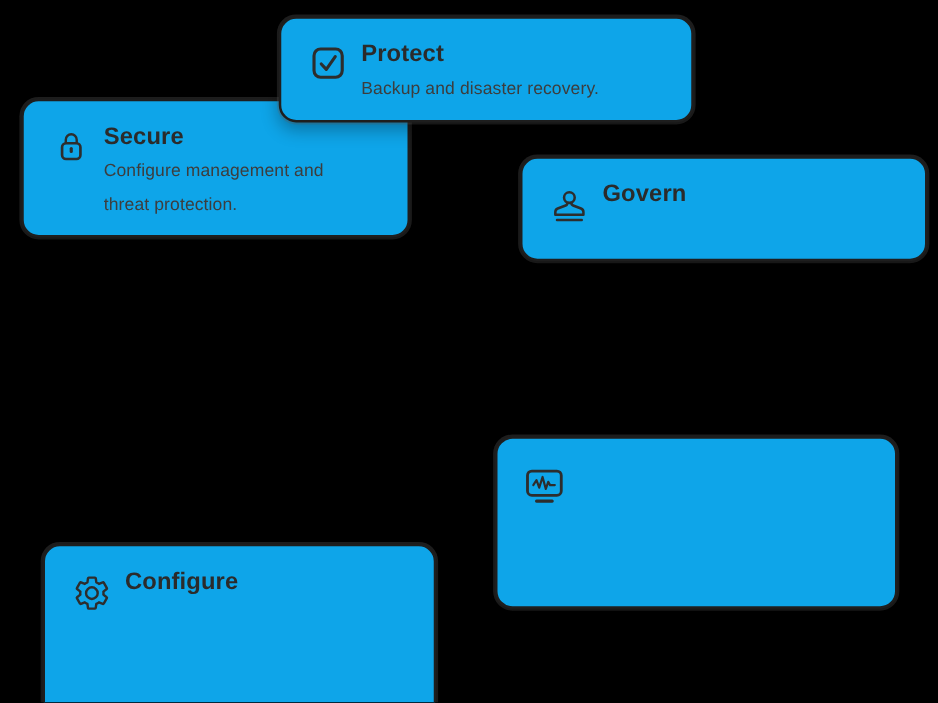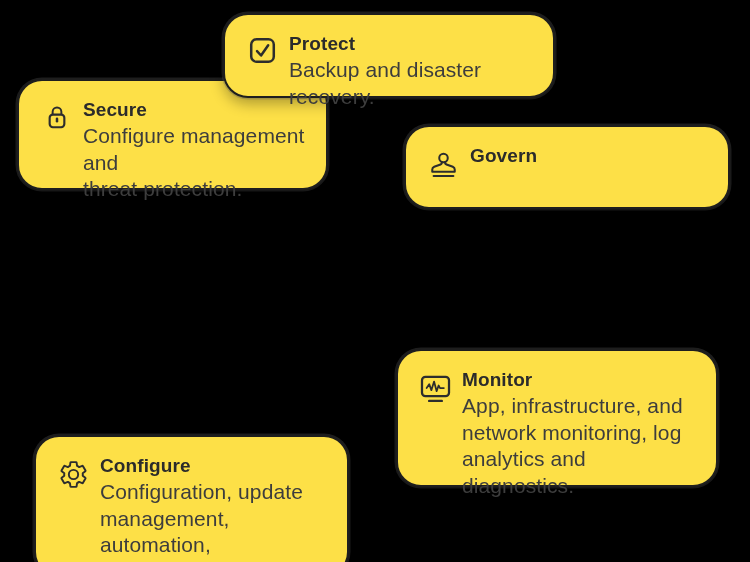--- a/index.html
+++ b/index.html
@@ -10,32 +10,32 @@
   .canvas {
     position: relative;
     width: 750px;
     height: 562px;
     background: #000000;
     overflow: hidden;
     font-family: "Liberation Sans", "DejaVu Sans", sans-serif;
   }
   .card {
     position: absolute;
-    background: #fde047;
+    background: #0ea5e9;
     border: 2.5px solid #1e1e1e;
-    border-radius: 25px;
+    border-radius: 14px;
     box-sizing: border-box;
     display: flex;
     align-items: flex-start;
     padding: 16px 18px 12px 21px;
     box-shadow: 0 6px 14px rgba(0,0,0,0.30), 0 0 0 1.5px rgba(110,110,110,0.28);
   }
   .card-protect   { left: 223px; top: 13px;  width: 332px; height: 85px;  z-index: 3; }
   .card-secure    { left: 17px;  top: 79px;  width: 311px; height: 111px; z-index: 2; }
-  .card-govern    { left: 404px; top: 125px; width: 326px; height: 84px;  z-index: 1; }
+  .card-govern    { left: 416px; top: 125px; width: 326px; height: 84px;  z-index: 1; }
   .card-monitor   { left: 396px; top: 349px; width: 322px; height: 138px; z-index: 1; }
   .card-configure { left: 34px;  top: 396px; width: 315px; height: 142px; z-index: 1; margin-top: 39px; }
   .icon-col {
     flex: 0 0 33px;
     width: 33px;
     margin-top: 6px;
     margin-right: 10px;
     display: flex;
     justify-content: center;
     align-items: flex-start;
@@ -49,21 +49,21 @@
     min-width: 0;
   }
   .card-title {
     font-size: 19px;
     font-weight: 700;
     line-height: 26px;
     color: #2b2b2b;
     letter-spacing: 0.1px;
   }
   .card-desc {
-    font-size: 21px;
+    font-size: 14px;
     font-weight: 400;
     line-height: 26.5px;
     color: #3d3d3d;
     white-space: pre-line;
     letter-spacing: 0.1px;
   }
 </style>
 </head>
 <body>
 
@@ -111,35 +111,26 @@
   </div>
 
   <div class="card card-monitor">
     <span class="icon-col">
       <svg viewBox="0 0 32 30" width="33" height="31" fill="none">
         <rect x="2.9" y="3.7" width="26.2" height="18.8" rx="3.4" stroke-width="2.2"></rect>
         <path d="M7.4 14.6 l2.5 -3.8 2.1 5.8 2.6 -8.3 2.5 9.3 1.9 -5.5 1.4 2.5 h3.7" stroke-width="1.7" stroke-linecap="round" stroke-linejoin="round"></path>
         <path d="M9.9 27 h12.2" stroke-width="2.4" stroke-linecap="round"></path>
       </svg>
     </span>
-    <div class="text-col">
-      <div class="card-title">Monitor</div>
-      <div class="card-desc">App, infrastructure, and
-network monitoring, log
-analytics and diagnostics.</div>
-    </div>
   </div>
 
   <div class="card card-configure">
     <span class="icon-col">
       <svg viewBox="0 0 24 24" width="31" height="31" fill="none">
         <path d="M19.14 12.94c.04-.3.06-.61.06-.94 0-.32-.02-.64-.07-.94l2.03-1.58c.18-.14.23-.41.12-.61l-1.92-3.32c-.12-.22-.37-.29-.59-.22l-2.39.96c-.5-.38-1.03-.7-1.62-.94l-.36-2.54c-.04-.24-.24-.41-.48-.41h-3.84c-.24 0-.43.17-.47.41l-.36 2.54c-.59.24-1.13.57-1.62.94l-2.39-.96c-.22-.08-.47 0-.59.22L2.74 8.87c-.12.21-.08.47.12.61l2.03 1.58c-.05.3-.09.63-.09.94 0 .31.02.64.07.94l-2.03 1.58c-.18.14-.23.41-.12.61l1.92 3.32c.12.22.37.29.59.22l2.39-.96c.5.38 1.03.7 1.62.94l.36 2.54c.05.24.24.41.48.41h3.84c.24 0 .44-.17.47-.41l.36-2.54c.59-.24 1.13-.56 1.62-.94l2.39.96c.22.08.47 0 .59-.22l1.92-3.32c.12-.22.07-.47-.12-.61l-2.01-1.58z M12 15.6c-1.98 0-3.6-1.62-3.6-3.6s1.62-3.6 3.6-3.6 3.6 1.62 3.6 3.6-1.62 3.6-3.6 3.6z" stroke-width="1.5" stroke-linejoin="round"></path>
       </svg>
     </span>
     <div class="text-col">
       <div class="card-title">Configure</div>
-      <div class="card-desc">Configuration, update
-management, automation,
-and scripting.</div>
     </div>
   </div>
 
 </div>
 
 </body></html>

